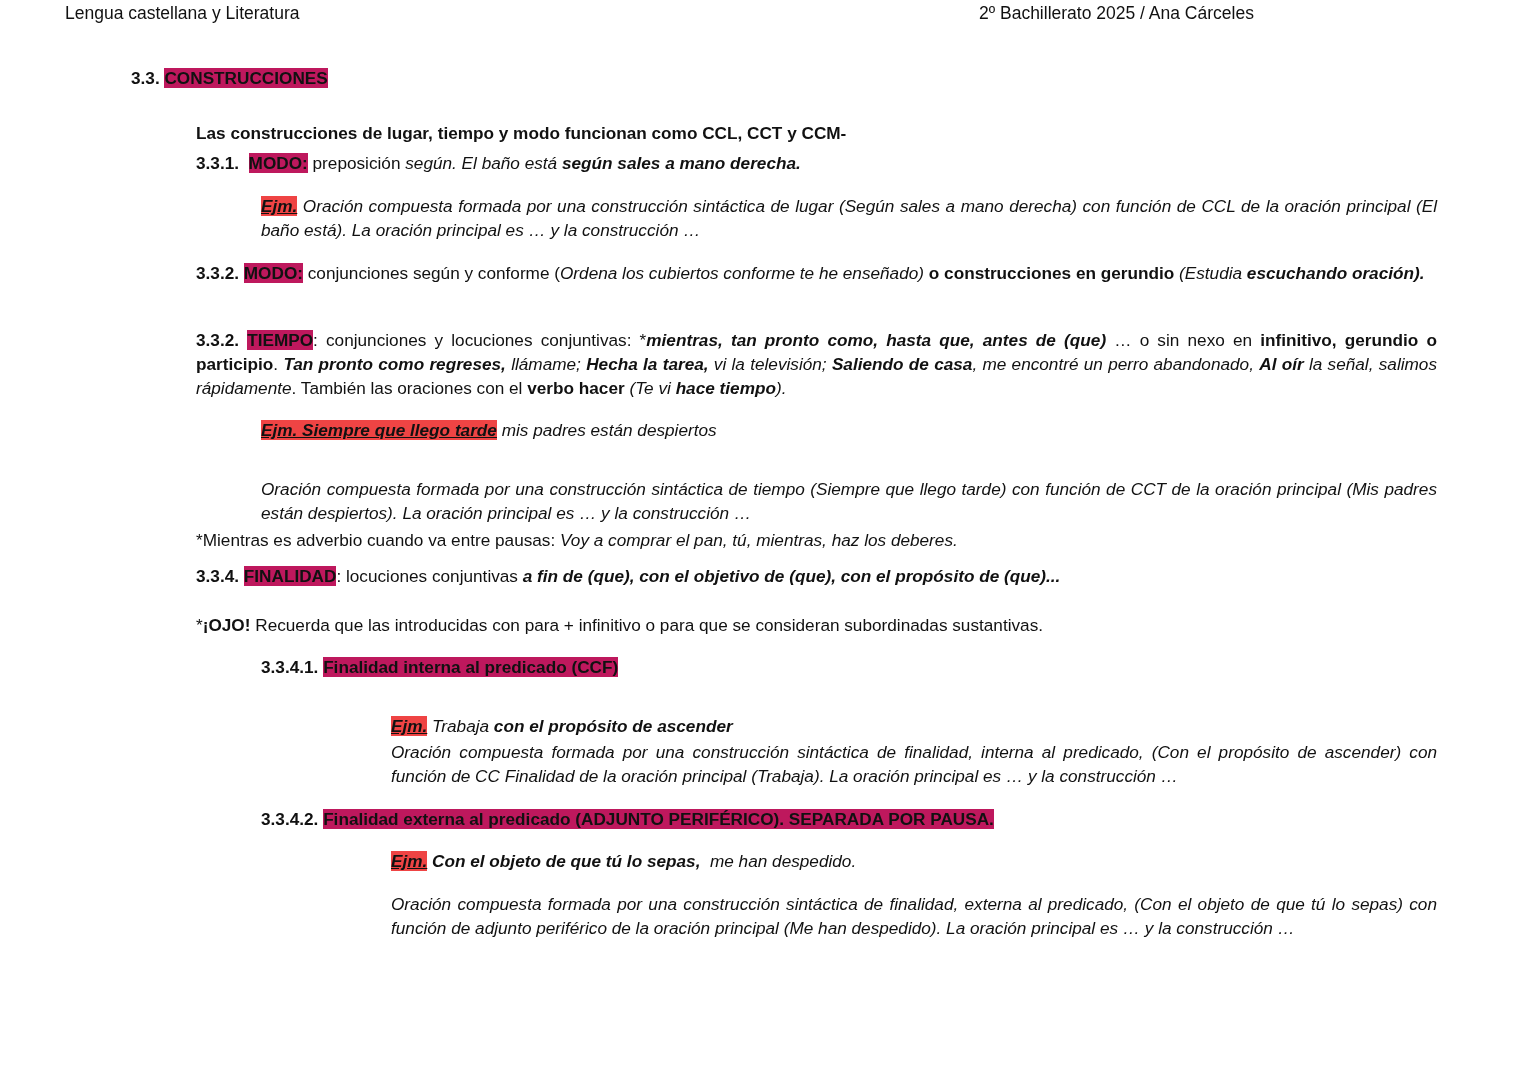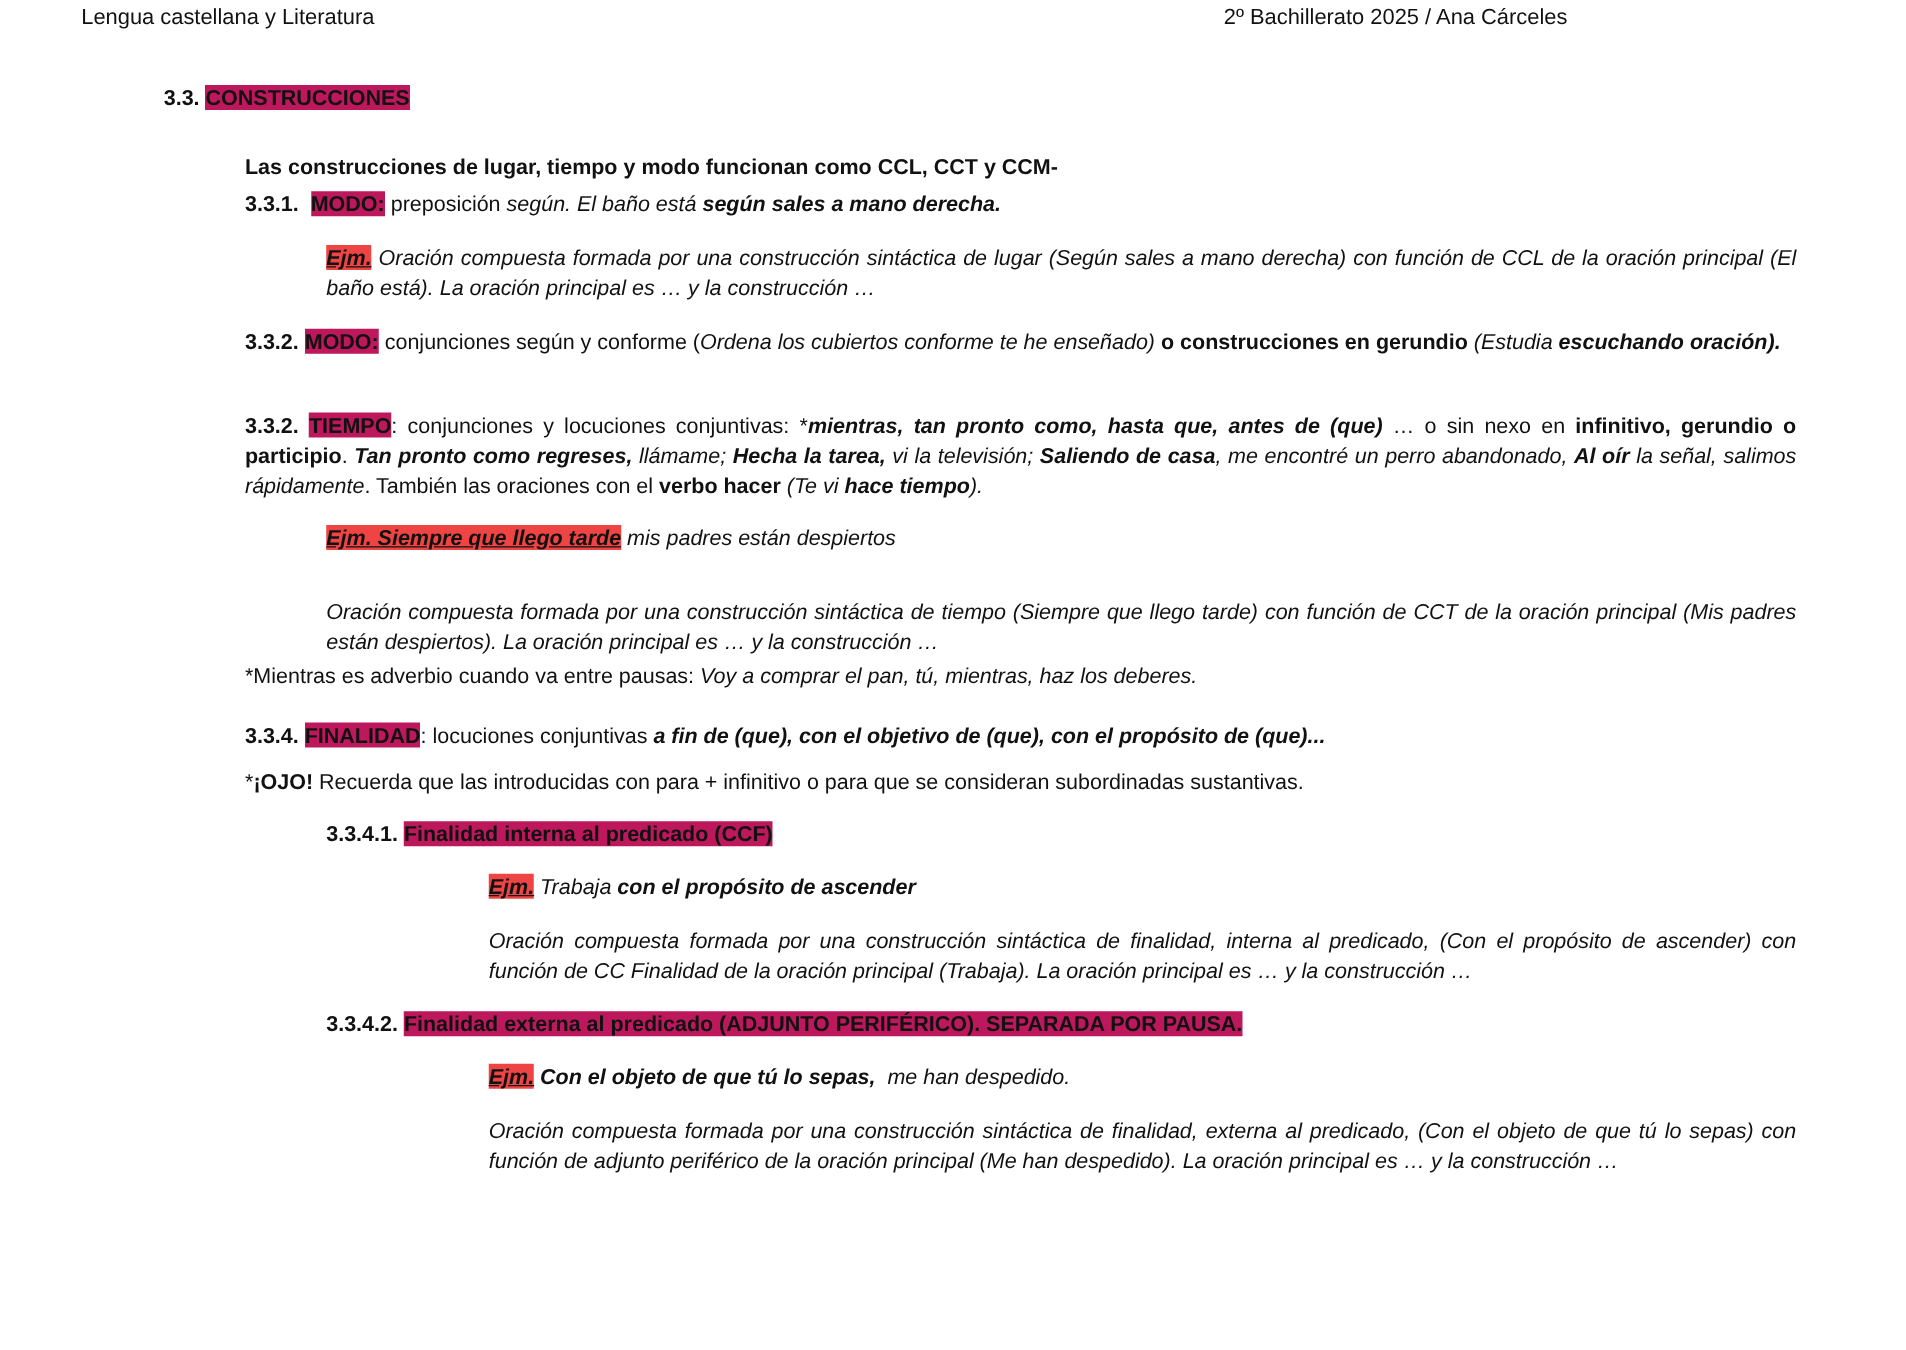--- a/index.html
+++ b/index.html
@@ -59,35 +59,35 @@
 <div class="blk i nowrap" style="left:261px; top:418px;">
   <span class="b hl-soft">Ejm. Siempre que llego tarde</span><span> mis padres están despiertos</span>
 </div>
 
 <div class="blk just i" style="left:261px; top:477px; width:1176px;">Oración compuesta formada por una construcción sintáctica de tiempo (Siempre que llego tarde) con función de CCT de la oración principal (Mis padres están despiertos).  La oración principal es … y la construcción …</div>
 
 <div class="blk nowrap" style="left:196px; top:528px;">
   <span>*Mientras es adverbio cuando va entre pausas: </span><span class="i">Voy a comprar el pan, tú, mientras, haz los deberes.</span>
 </div>
 
-<div class="blk nowrap" style="left:196px; top:576px;text-align:right;">
+<div class="blk nowrap" style="left:196px; top:564px;text-align:right;">
   <span class="b">3.3.4.</span>
   <span class="b hl">FINALIDAD</span><span>: locuciones conjuntivas </span><span class="bi">a fin de (que), con el objetivo de (que), con el propósito de (que)...</span>
 </div>
 
 <div class="blk nowrap" style="left:196px; top:613px;">
   <span>*</span><span class="b">¡OJO!</span><span> Recuerda que las introducidas con para + infinitivo o para que se consideran subordinadas sustantivas.</span>
 </div>
 
 <div class="blk b nowrap" style="left:261px; top:655px;">
   <span>3.3.4.1.</span>
   <span class="hl">Finalidad interna al predicado (CCF)</span>
 </div>
 
-<div class="blk i nowrap" style="left:391px; top:697px;">
+<div class="blk i nowrap" style="left:391px; top:714px;">
   <span class="b hl-soft">Ejm.</span><span> Trabaja </span><span class="b">con el propósito de ascender</span>
 </div>
 
 <div class="blk just i" style="left:391px; top:740px; width:1046px;">Oración compuesta formada por una construcción sintáctica de finalidad, interna al predicado, (Con el propósito de ascender) con función de CC Finalidad  de la oración principal (Trabaja). La oración principal es … y la construcción …</div>
 
 <div class="blk b nowrap" style="left:261px; top:807px;">
   <span>3.3.4.2.</span>
   <span class="hl">Finalidad externa al predicado (ADJUNTO PERIFÉRICO). SEPARADA POR PAUSA.</span>
 </div>
 

